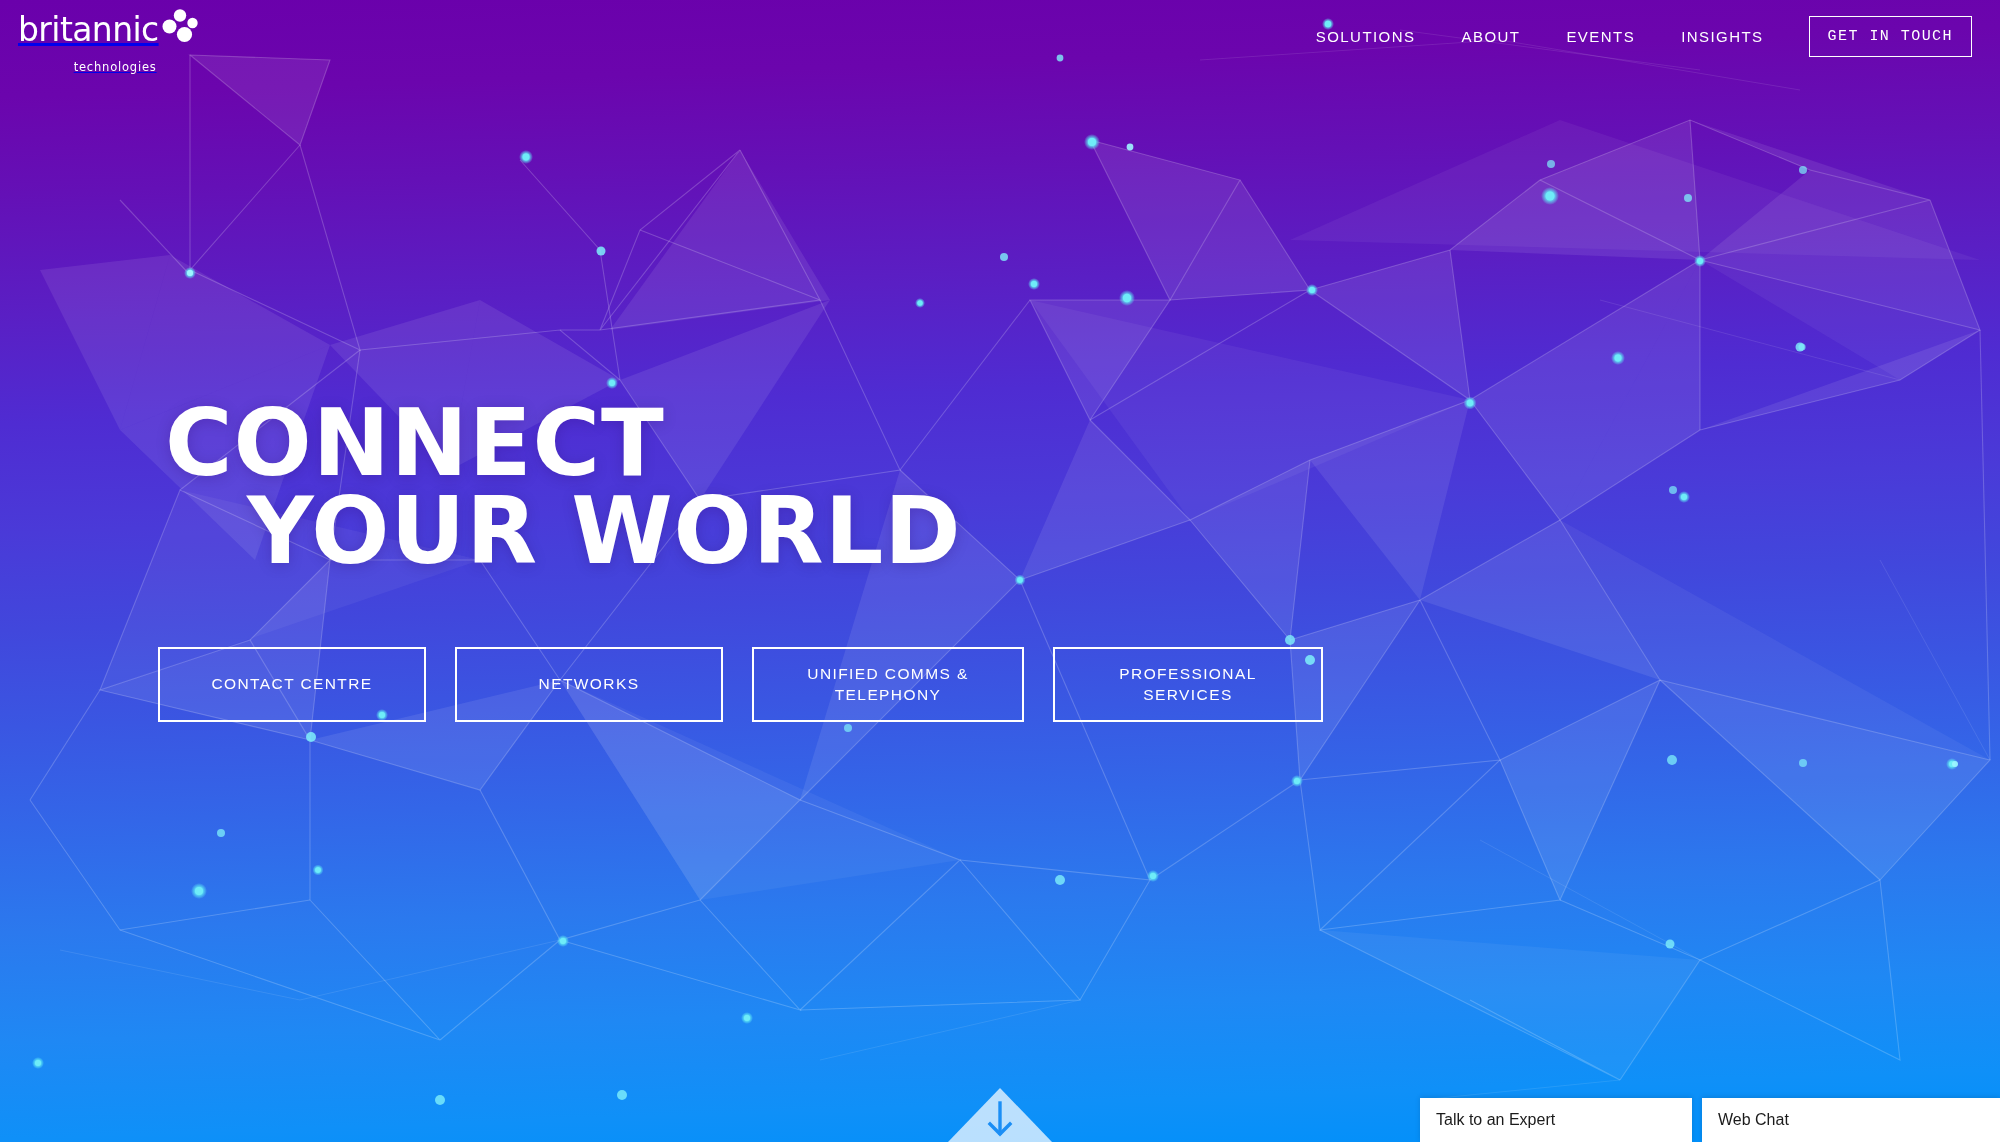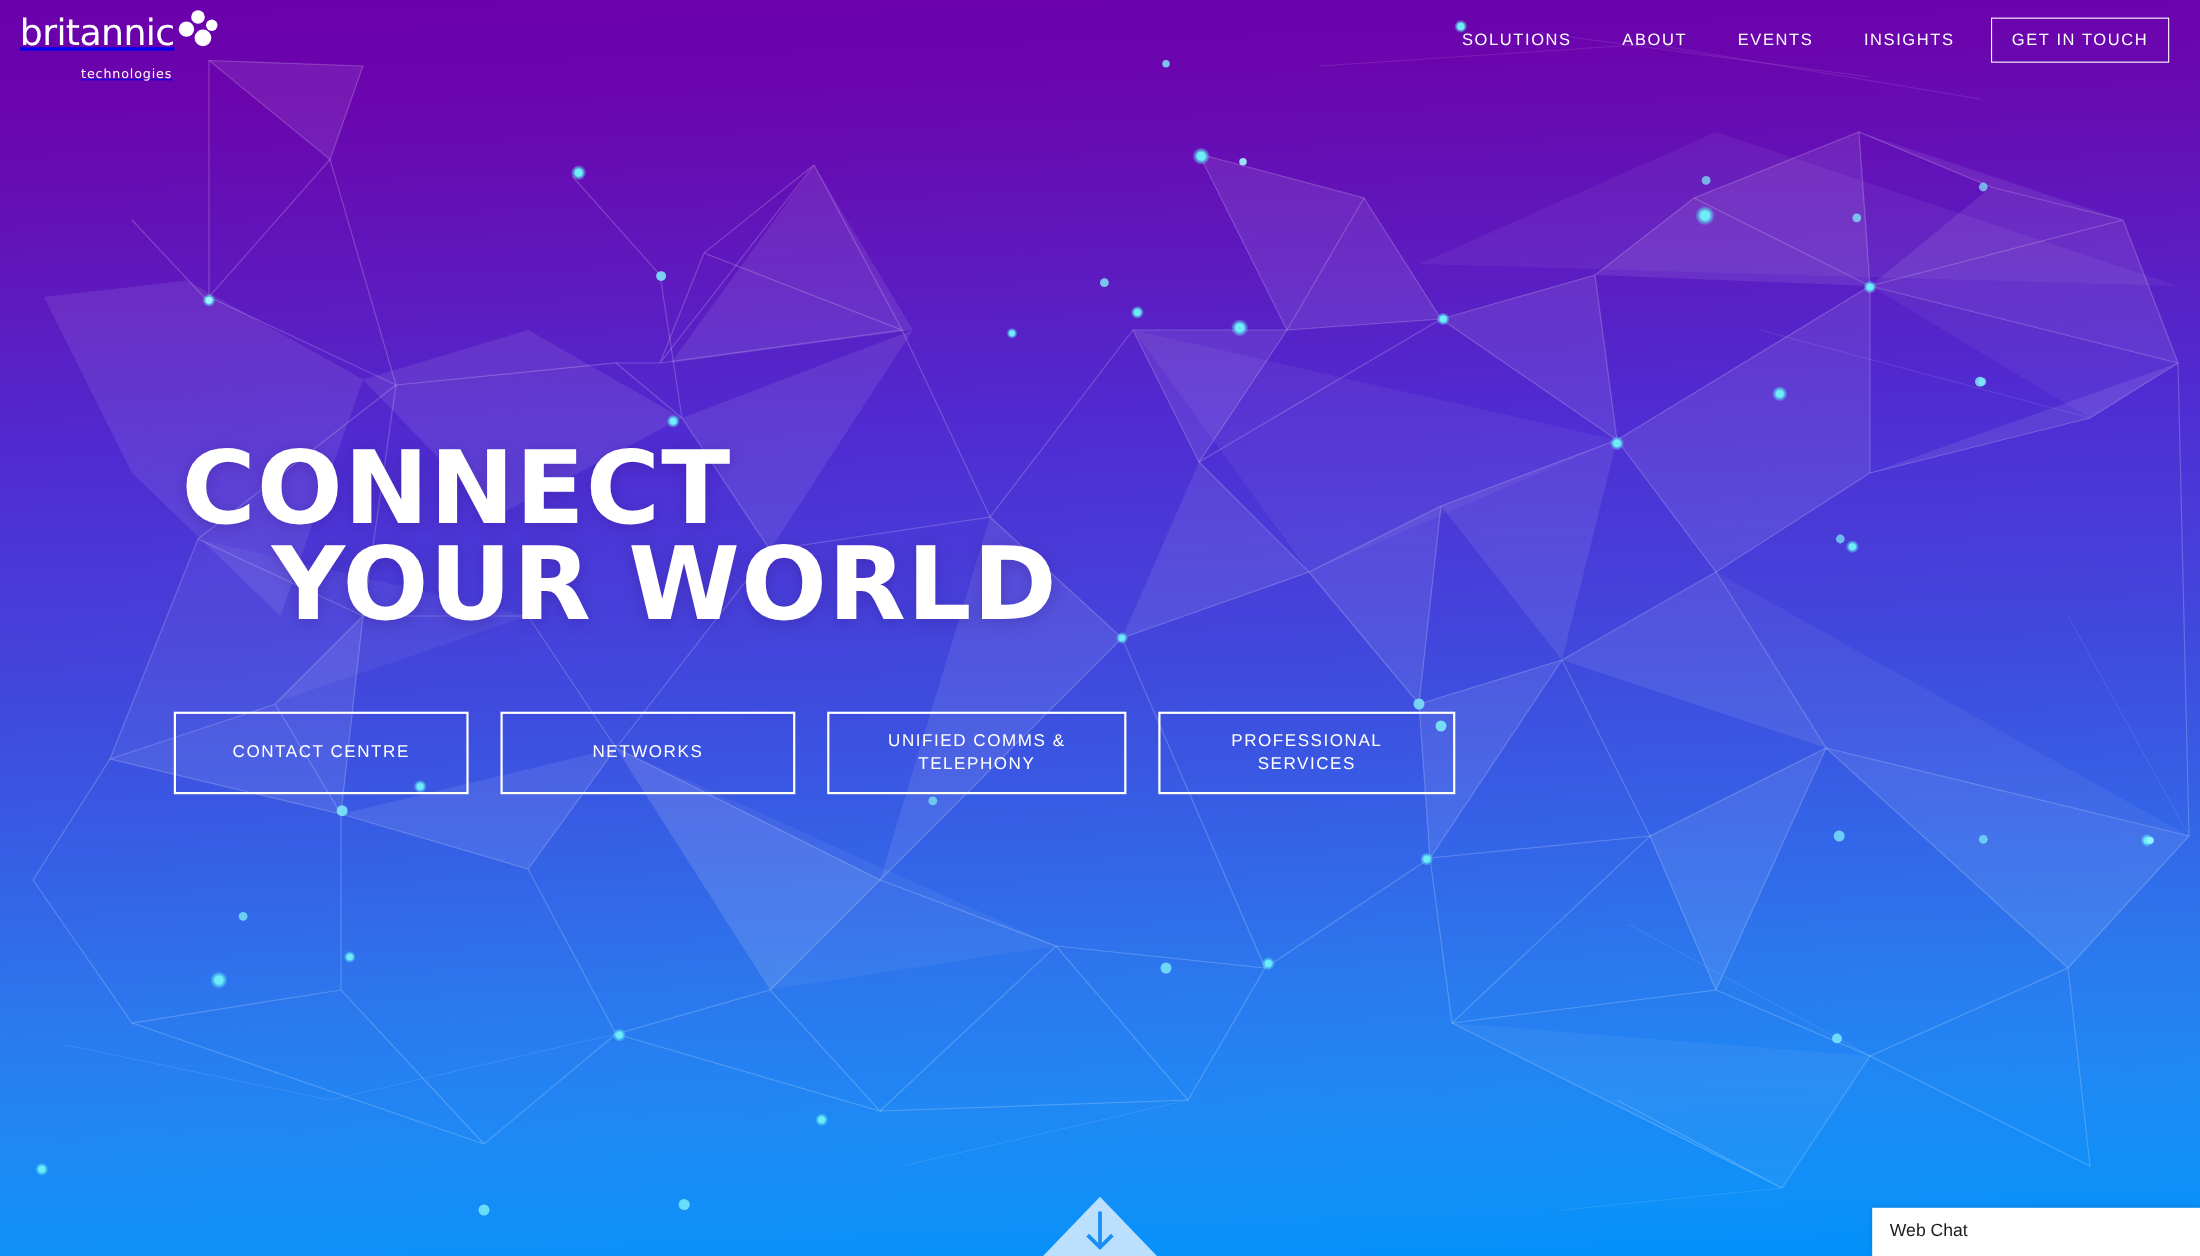--- a/index.html
+++ b/index.html
@@ -68,26 +68,26 @@
   .nav-spacer { flex:1; }
 
   .main-nav { display:flex; align-items:center; gap:0px; }
   .nav-link {
     color:#ffffff; font-size:15px; letter-spacing:1.45px;
     text-decoration:none; text-transform:uppercase;
     padding:10px 23px; white-space:nowrap;
     font-family:"Liberation Sans", sans-serif;
   }
   .cta-nav {
-    margin-left:10px;
+    margin-left:22px;
     border:1.6px solid #ffffff;
     color:#ffffff; background:transparent;
     font-size:15px; letter-spacing:1.45px; text-transform:uppercase;
     padding:11px 18px; white-space:nowrap; text-decoration:none;
-    font-family:Liberation Sans, sans-serif;
+    font-family:Liberation Mono, monospace;
   }
 
   
   .hero-copy {
     position:absolute; left:165px; top:400px;
     z-index:15;
   }
   .headline {
     color:#ffffff;
     font-family:"DejaVu Sans", sans-serif;
@@ -418,18 +418,21 @@
     <svg viewBox="0 0 104 56" width="104" height="56">
       <polygon points="52,2 104,56 0,56" fill="#ffffff" fill-opacity="0.72"></polygon>
       <g stroke="#1b8ef5" stroke-width="3.4" fill="none" stroke-linecap="square">
         <line x1="52" y1="17" x2="52" y2="47"></line>
         <polyline points="42,38 52,48 62,38"></polyline>
       </g>
     </svg>
   </div>
 
   <div class="chat-dock">
+    <div class="chat-tab expert">
+      <span>Talk to an Expert</span>
+    </div>
     <div class="chat-tab web">
       <span>Web Chat</span>
     </div>
   </div>
 
 </div>
 
 </body></html>

